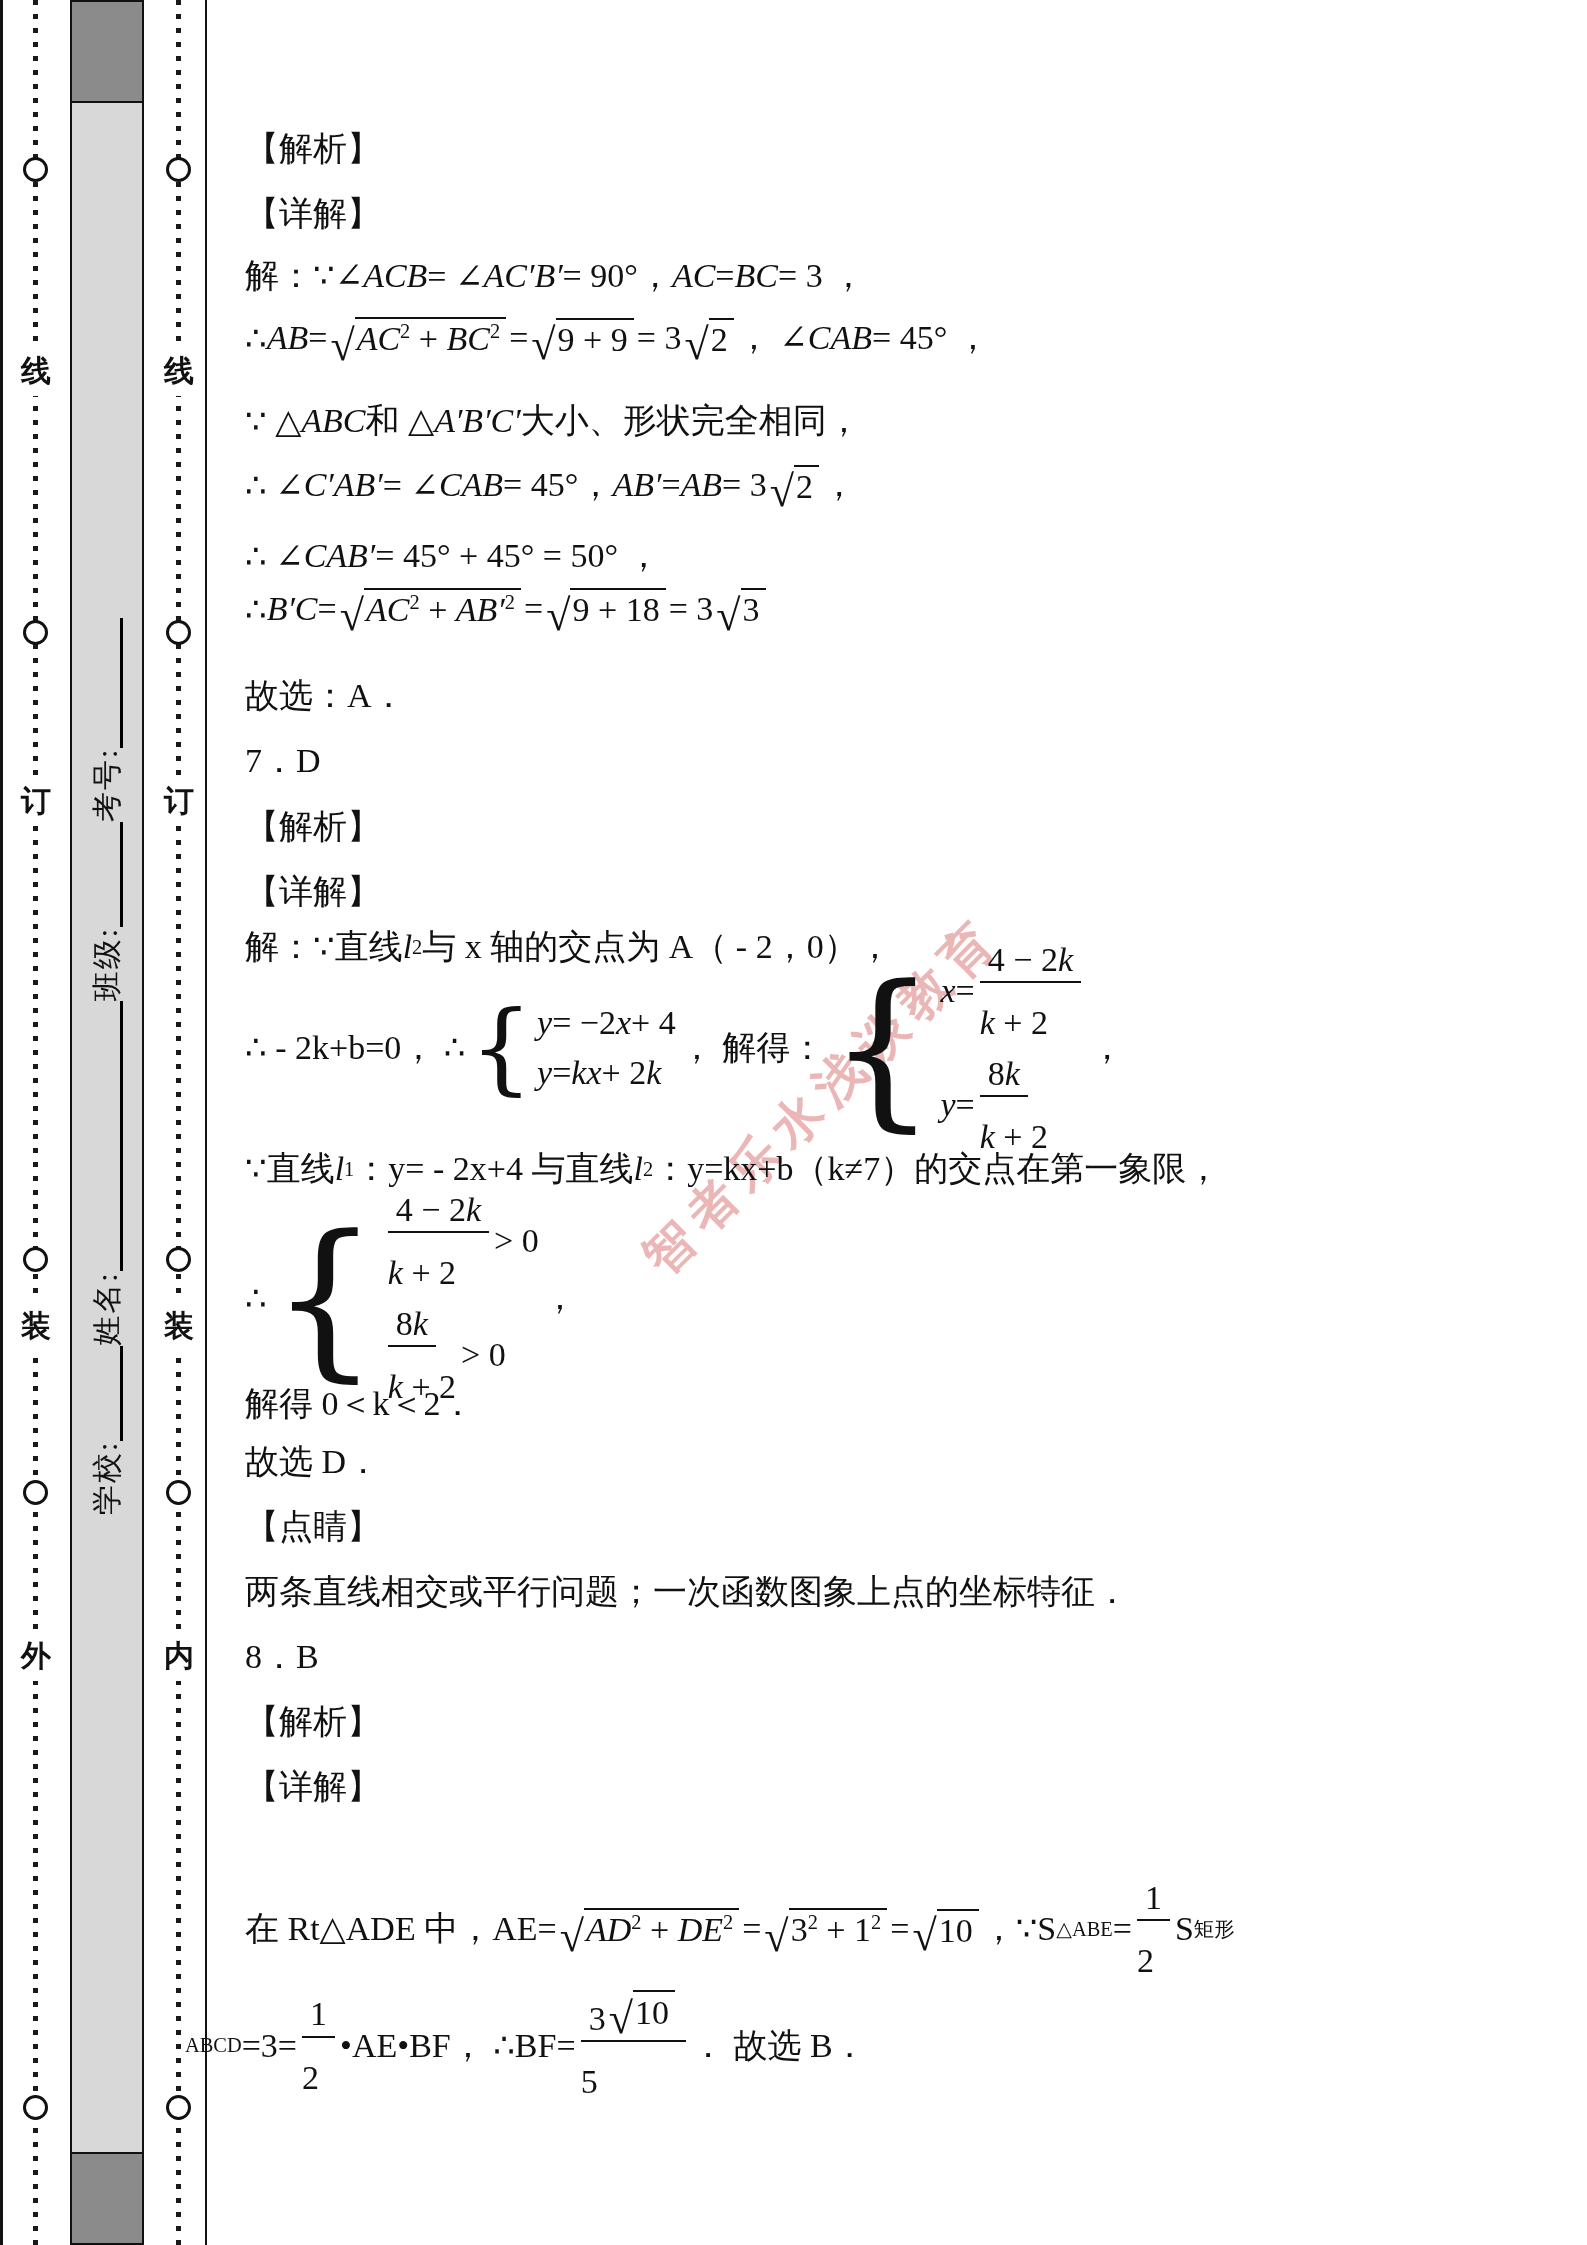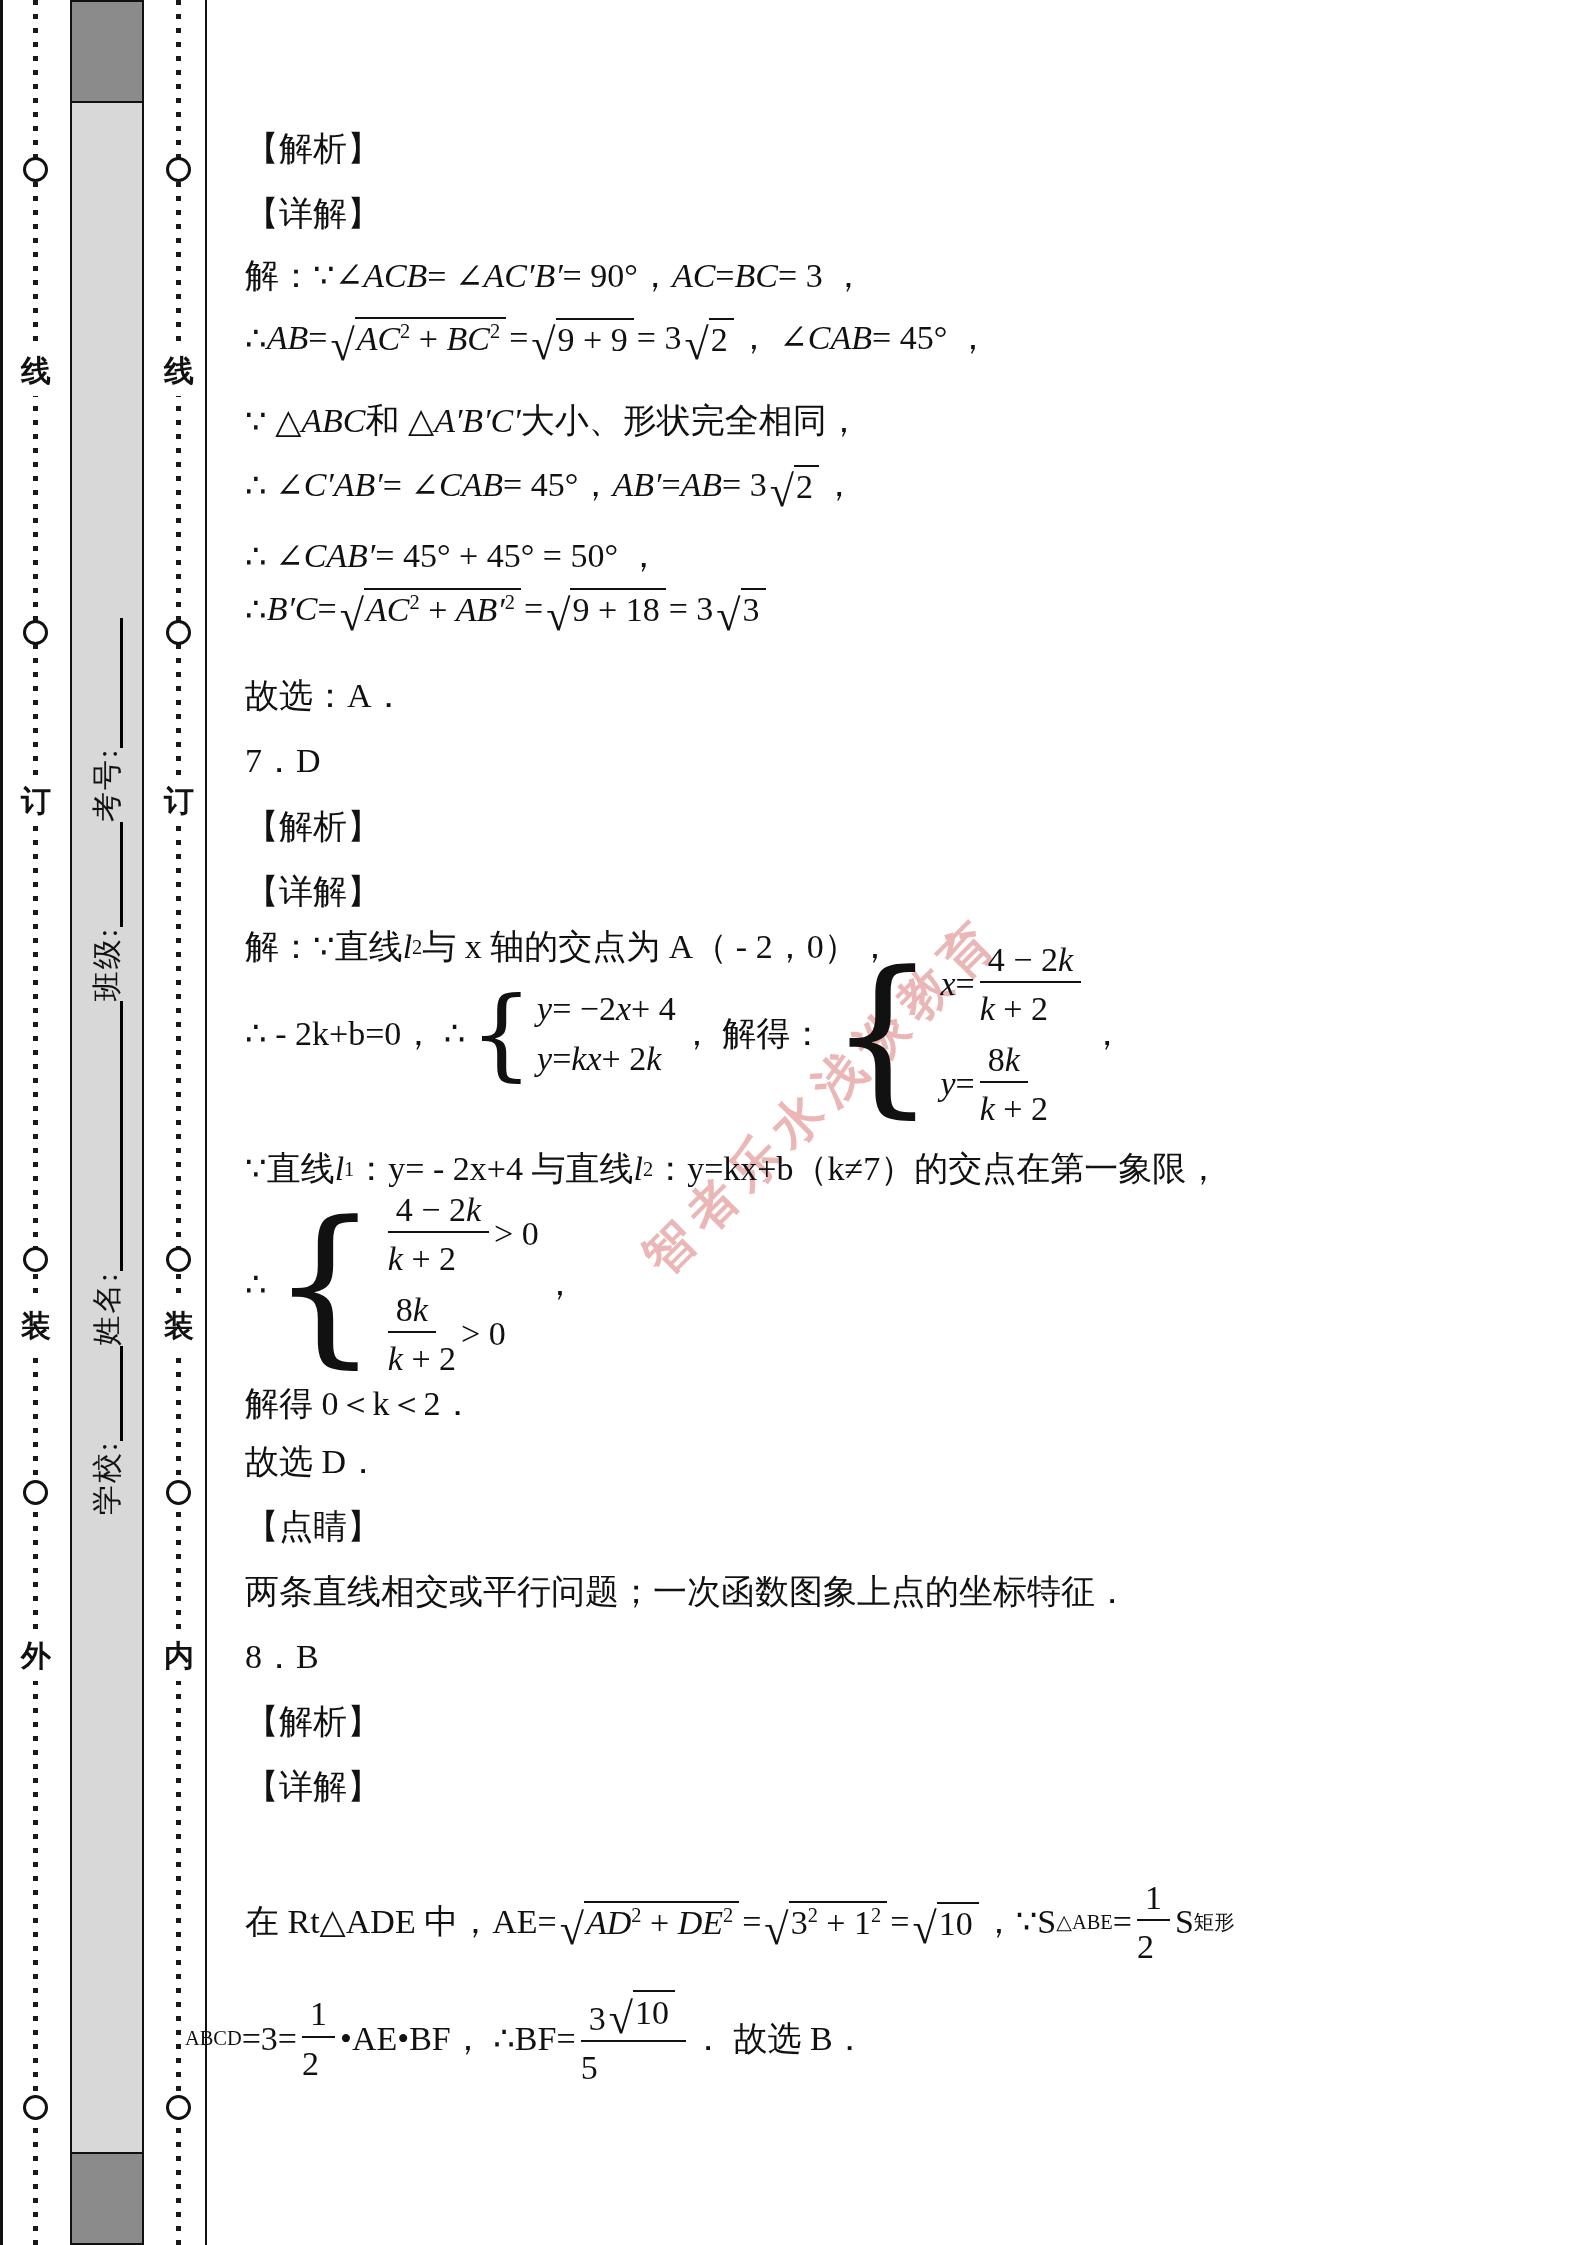--- a/index.html
+++ b/index.html
@@ -30,21 +30,21 @@
   .cl{position:absolute;left:245px;display:flex;align-items:center;white-space:nowrap;font-size:34px;}
   .mt{}
   .mi{font-style:italic;}
   sup{font-size:0.6em;}
   sub{font-size:0.6em;}
   .sqrt{display:inline-flex;align-items:flex-end;margin:0 3px;}
   .rsign{font-size:1.3em;line-height:0.75;transform:translateY(3px);}
   .rad{border-top:2.5px solid #111;padding:1px 6px 0 2px;}
   .frac{display:inline-flex;flex-direction:column;align-items:flex-start;vertical-align:middle;margin:0 5px;line-height:1.15;}
   .frac .num{border-bottom:2.5px solid #111;padding:0 8px 2px;}
-  .frac .den{padding-top:6px;}
+  .frac .den{padding-top:20px;}
   .sys{display:inline-flex;align-items:center;margin:0 4px;}
   .sys .brace{line-height:1;font-family:"DejaVu Serif",serif;margin-right:4px;}
   .sys .rows{display:inline-flex;flex-direction:column;align-items:flex-start;row-gap:12px;}
   .sys .row{display:inline-flex;align-items:center;}
   .L1{top:126px}.L2{top:191px}.L3{top:253px}.L4{top:315px}.L5{top:398px}
   .L6{top:462px}.L7{top:533px}.L8{top:588px}.L9{top:673px}.L10{top:738px}
   .L11{top:804px}.L12{top:869px}.L13{top:924px}.L14{top:940px}.L15{top:1146px}
   .L16{top:1190px}.L17{top:1381px}.L18{top:1439px}.L19{top:1504px}.L20{top:1569px}
   .L21{top:1634px}.L22{top:1699px}.L23{top:1764px}.L24{top:1818px}.L25{top:1878px}
   .L26{top:1990px}

